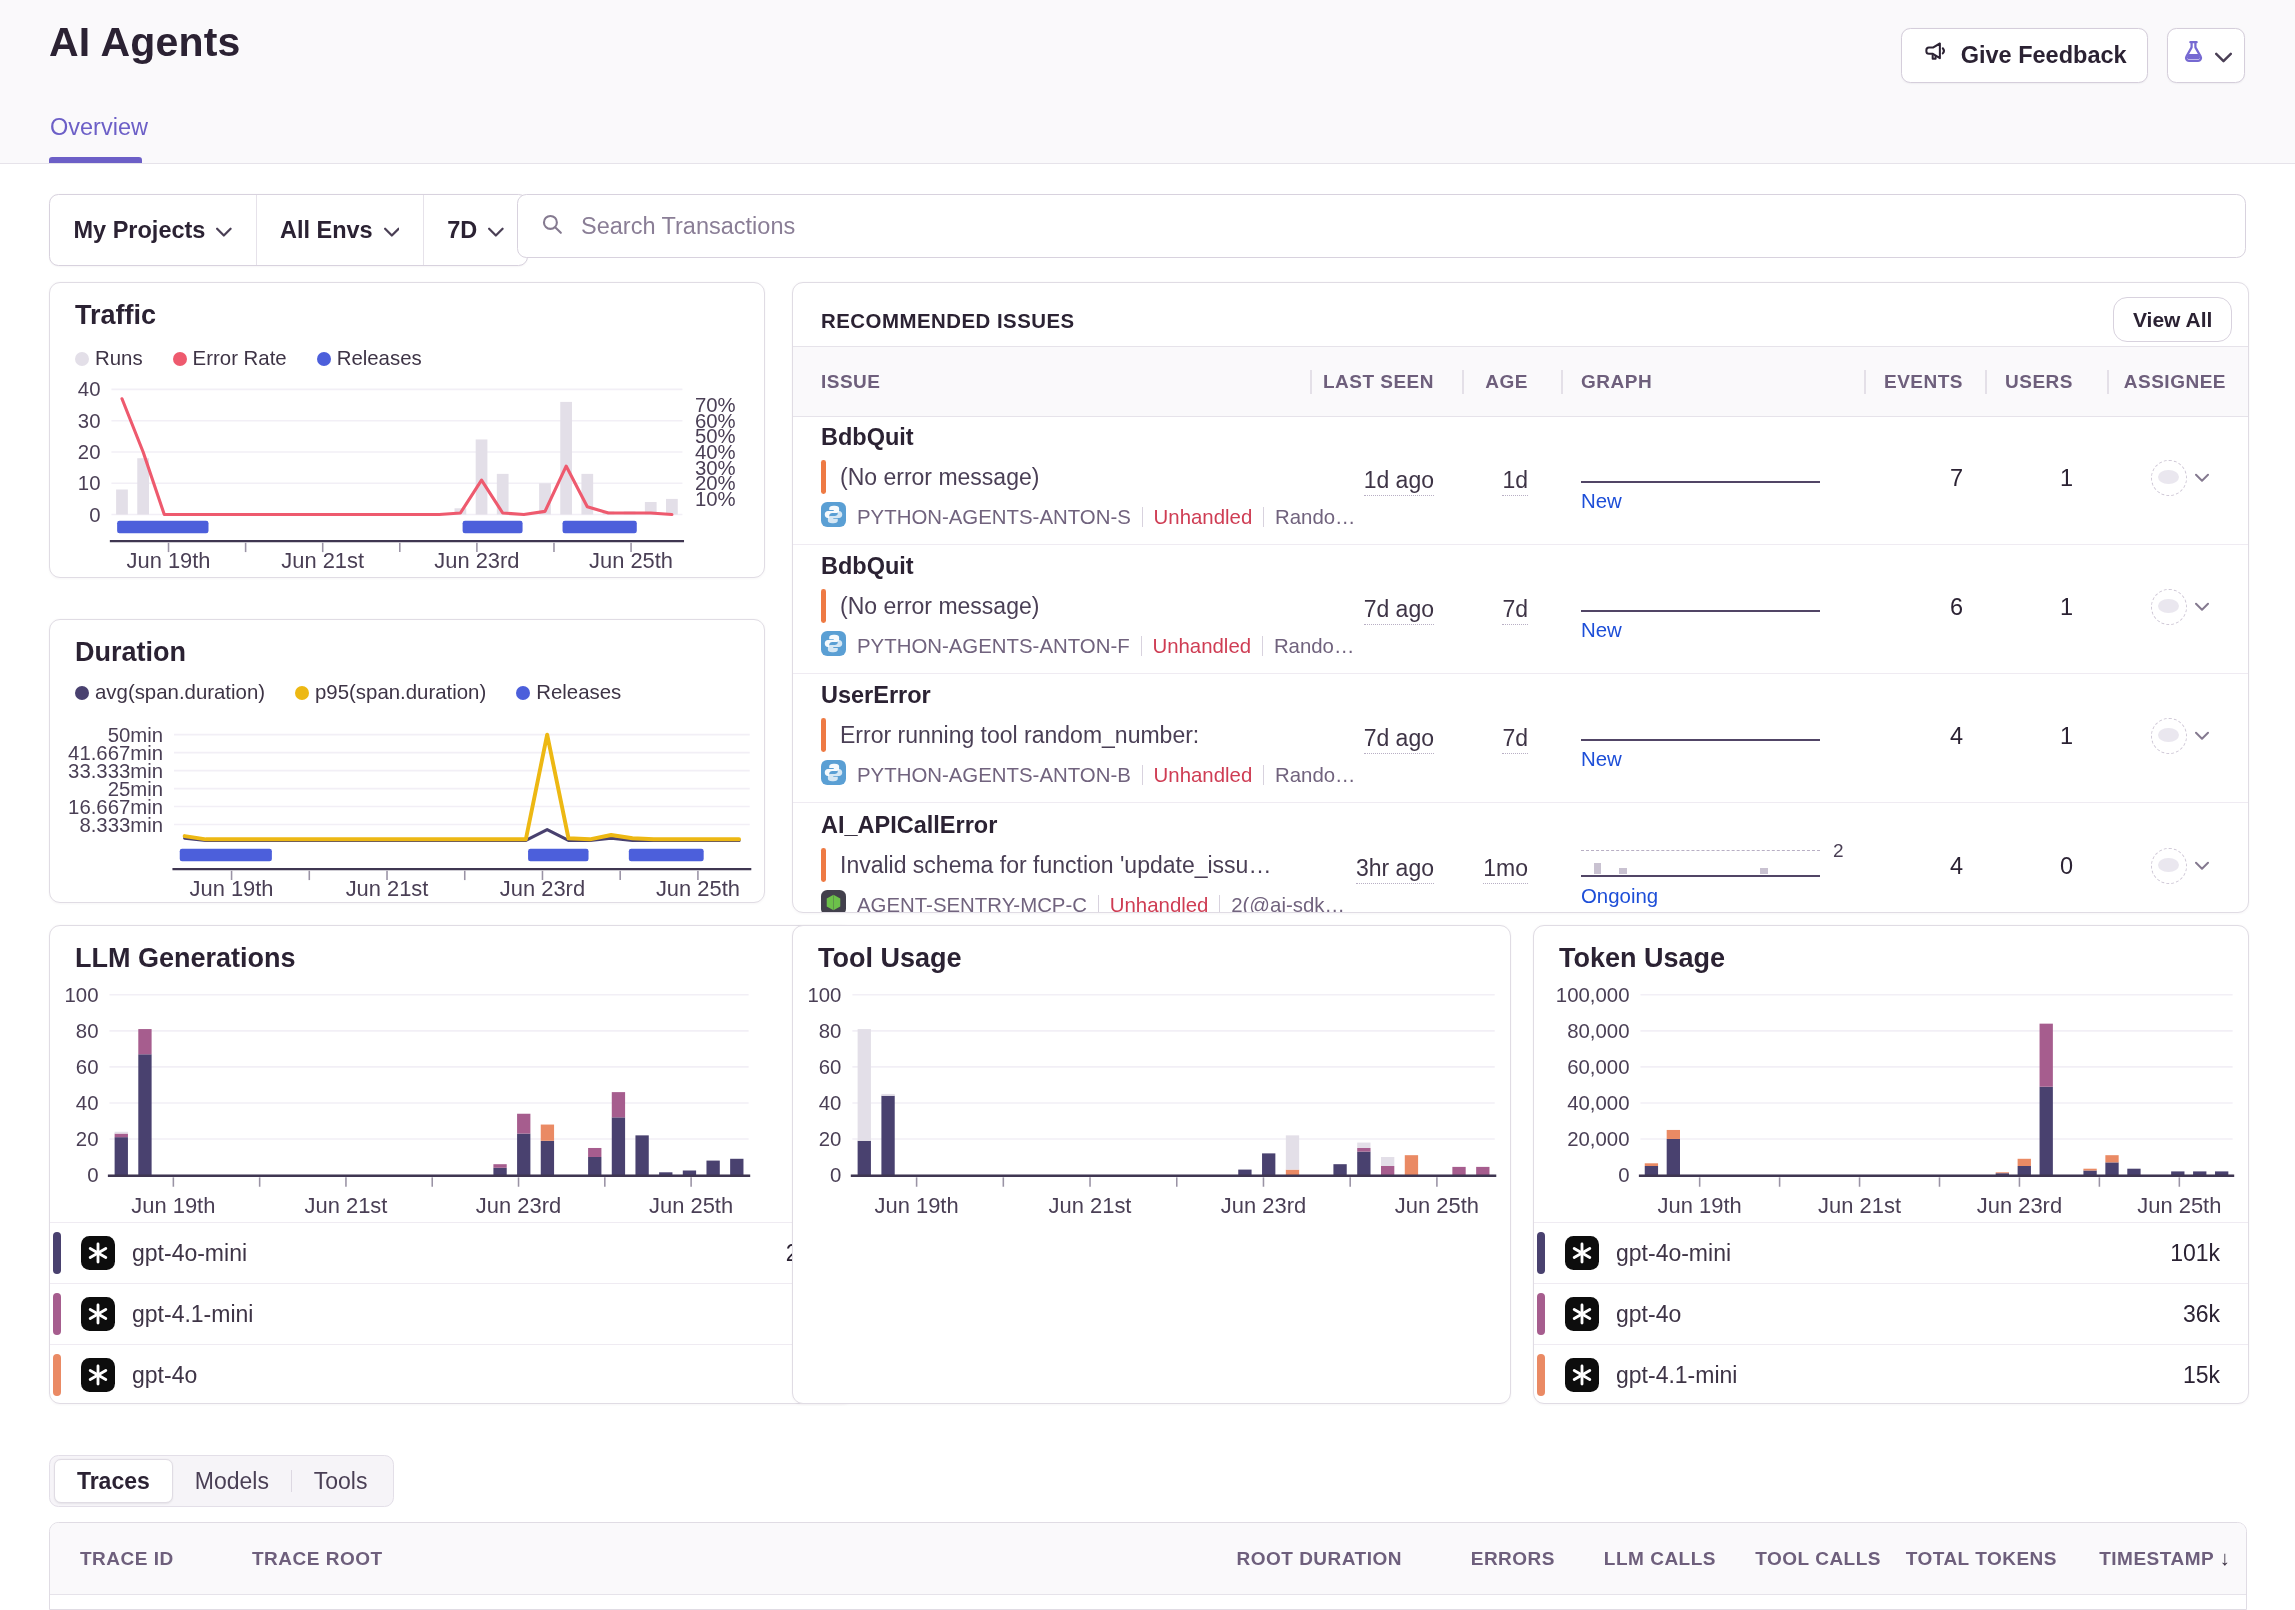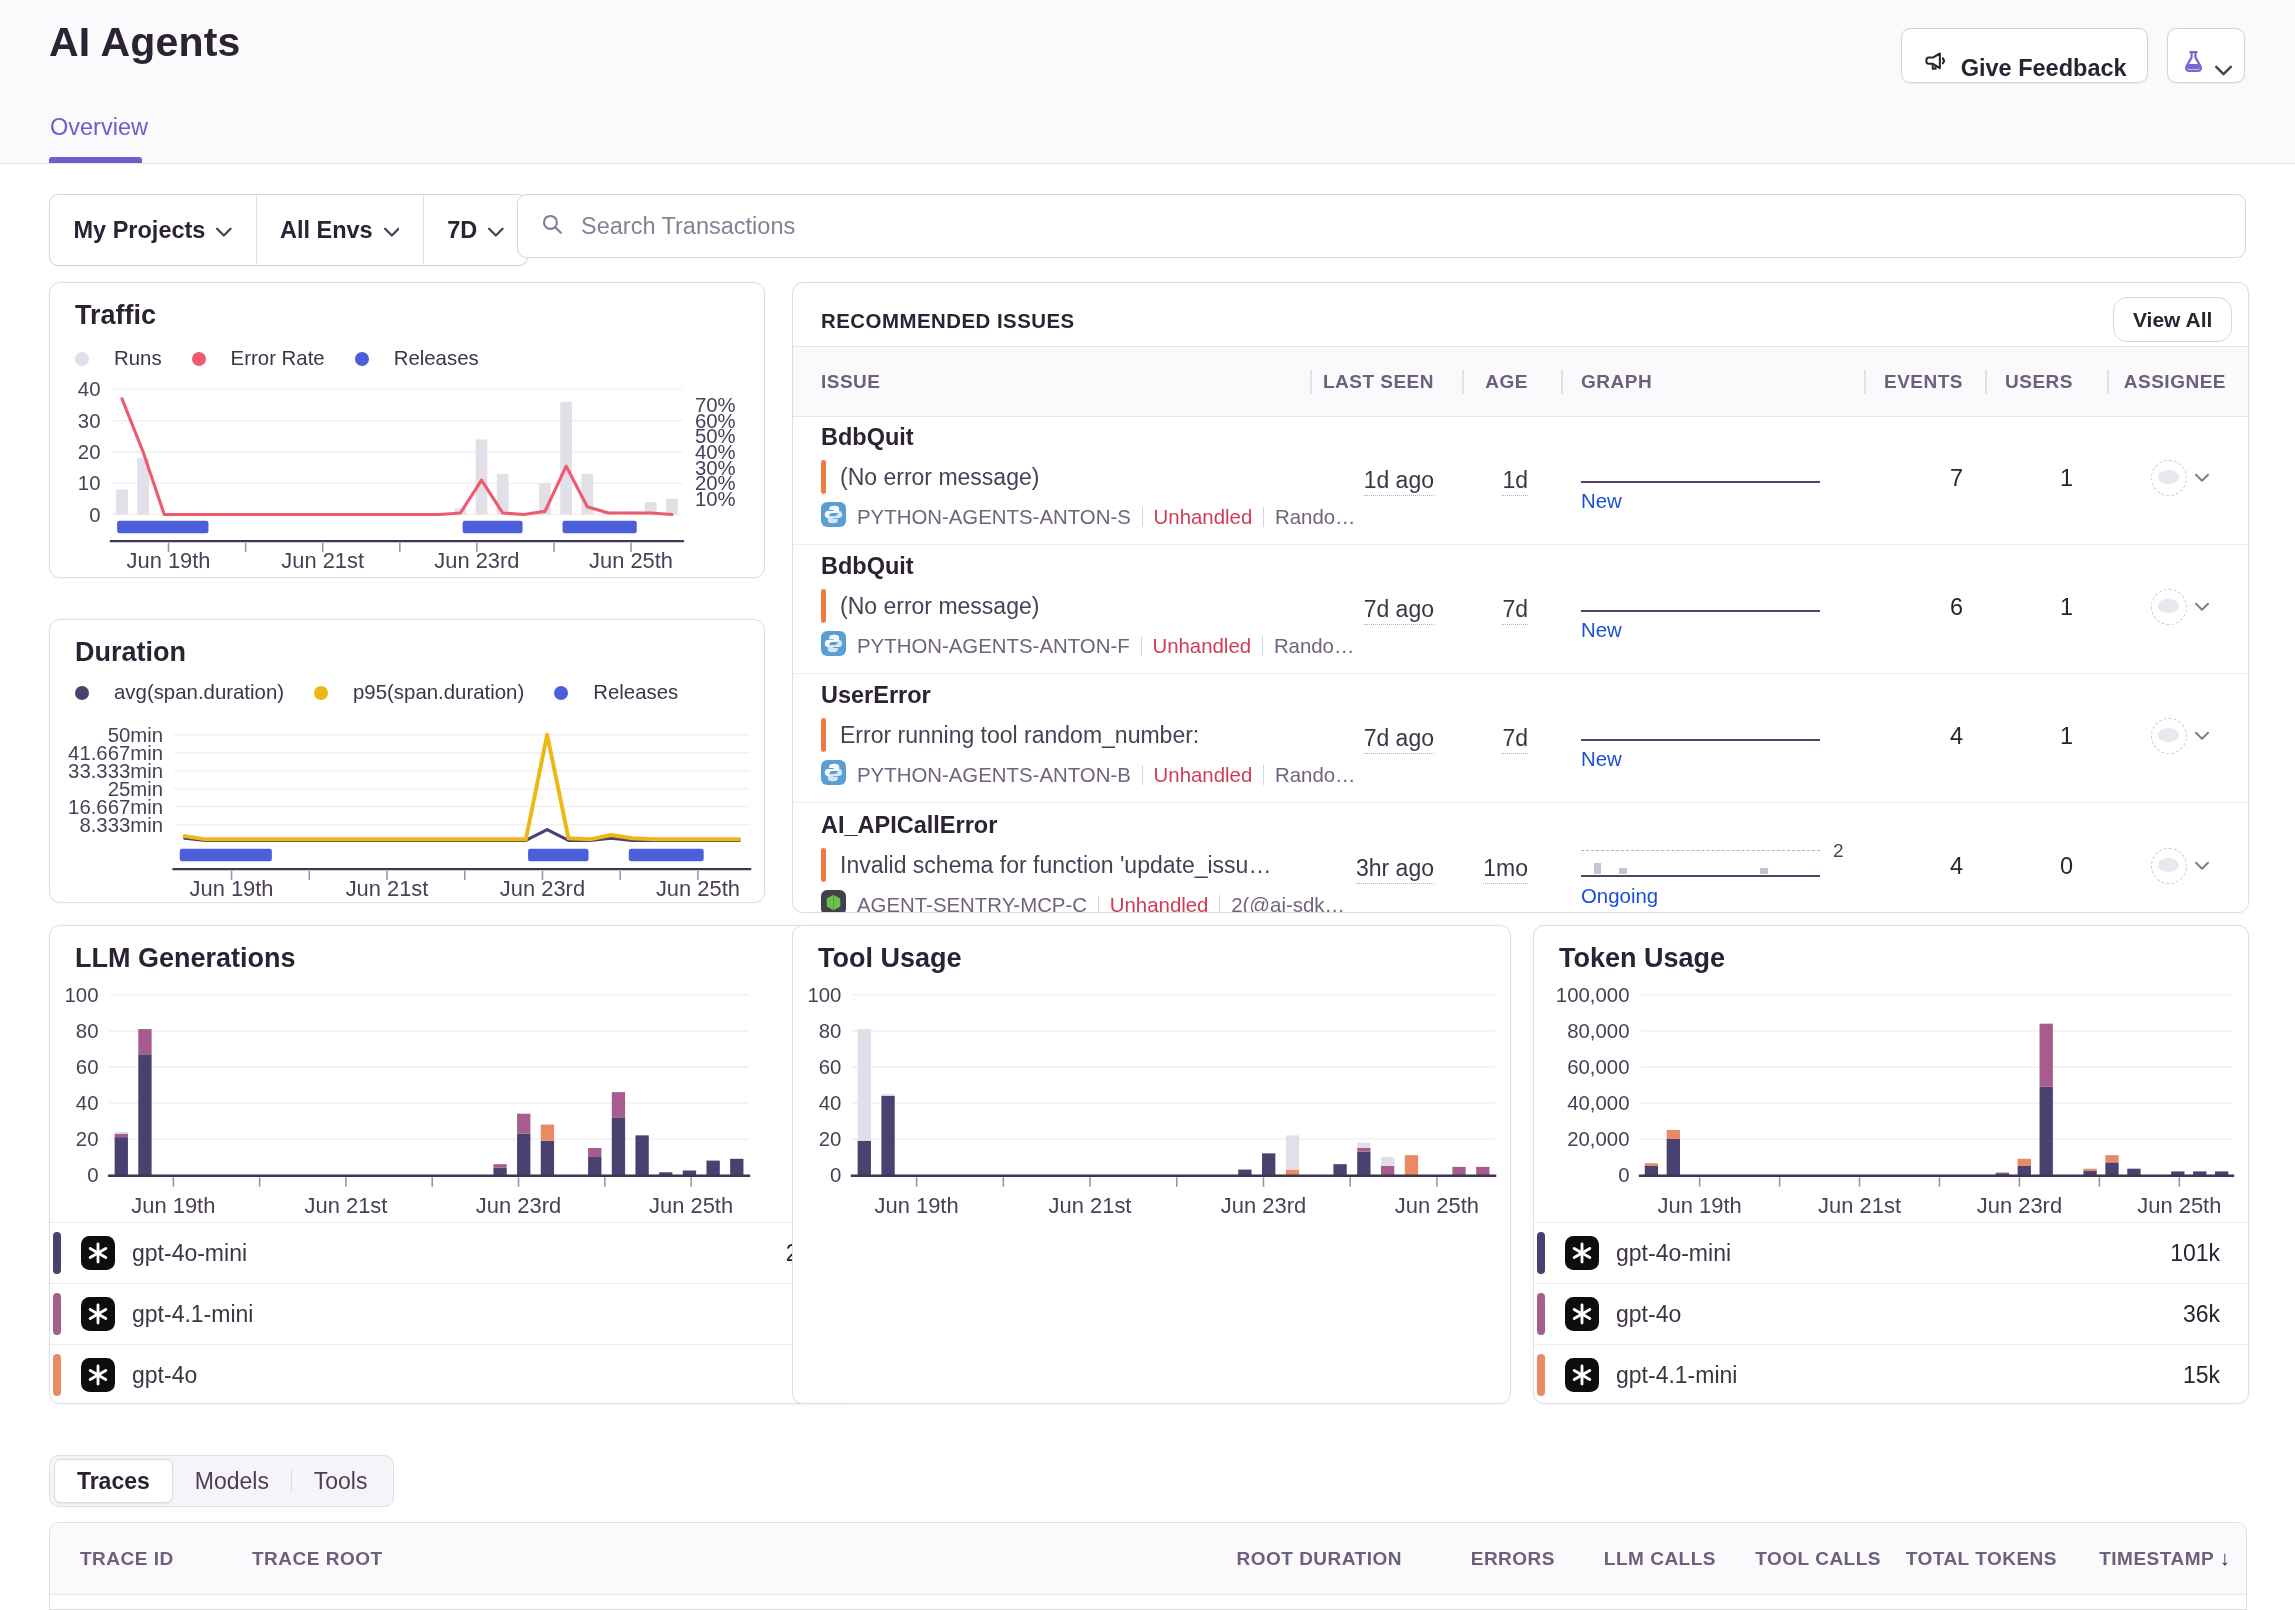--- a/index.html
+++ b/index.html
@@ -3,36 +3,36 @@
 <meta charset="utf-8">
 <style>
   html,body{margin:0;padding:0;background:#fff;}
   body{width:2295px;height:1610px;font-family:"Liberation Sans",sans-serif;color:#2B2233;overflow:hidden;position:relative;}
   .page{position:absolute;inset:0;background:#fff;}
   
   .topband{position:absolute;left:0;top:0;width:2295px;height:163px;background:#FAF9FB;border-bottom:0.8px solid #E6E3EA;}
   .page-title{position:absolute;left:49px;top:19px;font-size:41px;font-weight:700;letter-spacing:0.2px;color:#2B2233;margin:0;}
   .tab-overview{position:absolute;left:50px;top:114px;font-size:23.5px;font-weight:500;color:#6C5FC7;cursor:pointer;}
   .tab-underline{position:absolute;left:49px;top:157px;width:93px;height:6.3px;border-radius:3.1px 3.1px 0 0;background:#6C5FC7;}
-  .hbtn{position:absolute;top:28px;height:55px;box-sizing:border-box;display:flex;align-items:flex-end;gap:11px;padding:0 20.4px;background:#fff;border:0.8px solid #D5CEDB;border-radius:9.4px;font-size:23.5px;font-weight:600;color:#2B2233;box-shadow:0 0.8px 1.6px rgba(43,34,51,.05);cursor:pointer;}
+  .hbtn{position:absolute;top:28px;height:55px;box-sizing:border-box;display:flex;align-items:center;gap:11px;padding:0 20.4px;background:#fff;border:0.8px solid #D5CEDB;border-radius:9.4px;font-size:23.5px;font-weight:600;color:#2B2233;box-shadow:0 0.8px 1.6px rgba(43,34,51,.05);cursor:pointer;}
   .hbtn svg{flex:0 0 auto;}
   .btn-feedback{right:147px;}
   .btn-lab{right:50px;width:78px;justify-content:center;padding:0;gap:7.8px;}
   
   .filter-group{position:absolute;left:49px;top:194px;height:72px;box-sizing:border-box;display:inline-flex;align-items:stretch;background:#fff;border:0.8px solid #D8D2DE;border-radius:9.4px;box-shadow:0 0.8px 1.6px rgba(43,34,51,.04);}
   .filter-seg{display:flex;align-items:center;gap:11px;padding:0 23.5px;font-size:23.5px;font-weight:600;color:#2B2233;cursor:pointer;}
   .filter-sep{width:0.8px;background:#E6E2EA;margin:0;}
   .searchbox{position:absolute;left:517px;top:194px;width:1729px;height:64px;box-sizing:border-box;background:#fff;border:0.8px solid #D8D2DE;border-radius:9.4px;display:flex;align-items:center;padding:0 22px;gap:14px;}
   .searchbox input{flex:1;border:none;outline:none;font-size:23.5px;font-family:"Liberation Sans",sans-serif;color:#2B2233;background:transparent;}
   .searchbox input::placeholder{color:#8A7E96;}
   
   .panel{position:absolute;box-sizing:border-box;background:#fff;border:0.8px solid #E0DCE4;border-radius:11px;box-shadow:0 0.8px 2.4px rgba(43,34,51,.04);overflow:hidden;}
   .panel-title{position:absolute;left:25px;top:17px;font-size:27px;font-weight:700;color:#2B2233;}
   .chart-legend{position:absolute;left:25px;top:64px;display:flex;gap:30px;align-items:center;}
-  .chart-legend .li{display:flex;align-items:center;gap:25px;font-size:20.4px;color:#3E3446;}
+  .chart-legend .li{display:flex;align-items:center;gap:6px;font-size:20.4px;color:#3E3446;}
   .dot{width:14px;height:14px;border-radius:50%;}
   .p-traffic{left:49px;top:282px;width:716px;height:296px;}
   .p-duration{left:49px;top:619px;width:716px;height:284px;}
   .p-issues{left:792px;top:282px;width:1457px;height:631px;}
   .p-llm{left:49px;top:925px;width:804px;height:479px;}
   .p-tool{left:792px;top:925px;width:719px;height:479px;}
   .p-token{left:1533px;top:925px;width:716px;height:479px;}
   .csvg{position:absolute;left:6.3px;}
   
   .issues-head{position:absolute;left:28px;top:27px;font-size:20.4px;font-weight:700;letter-spacing:0.5px;color:#2B2233;}

